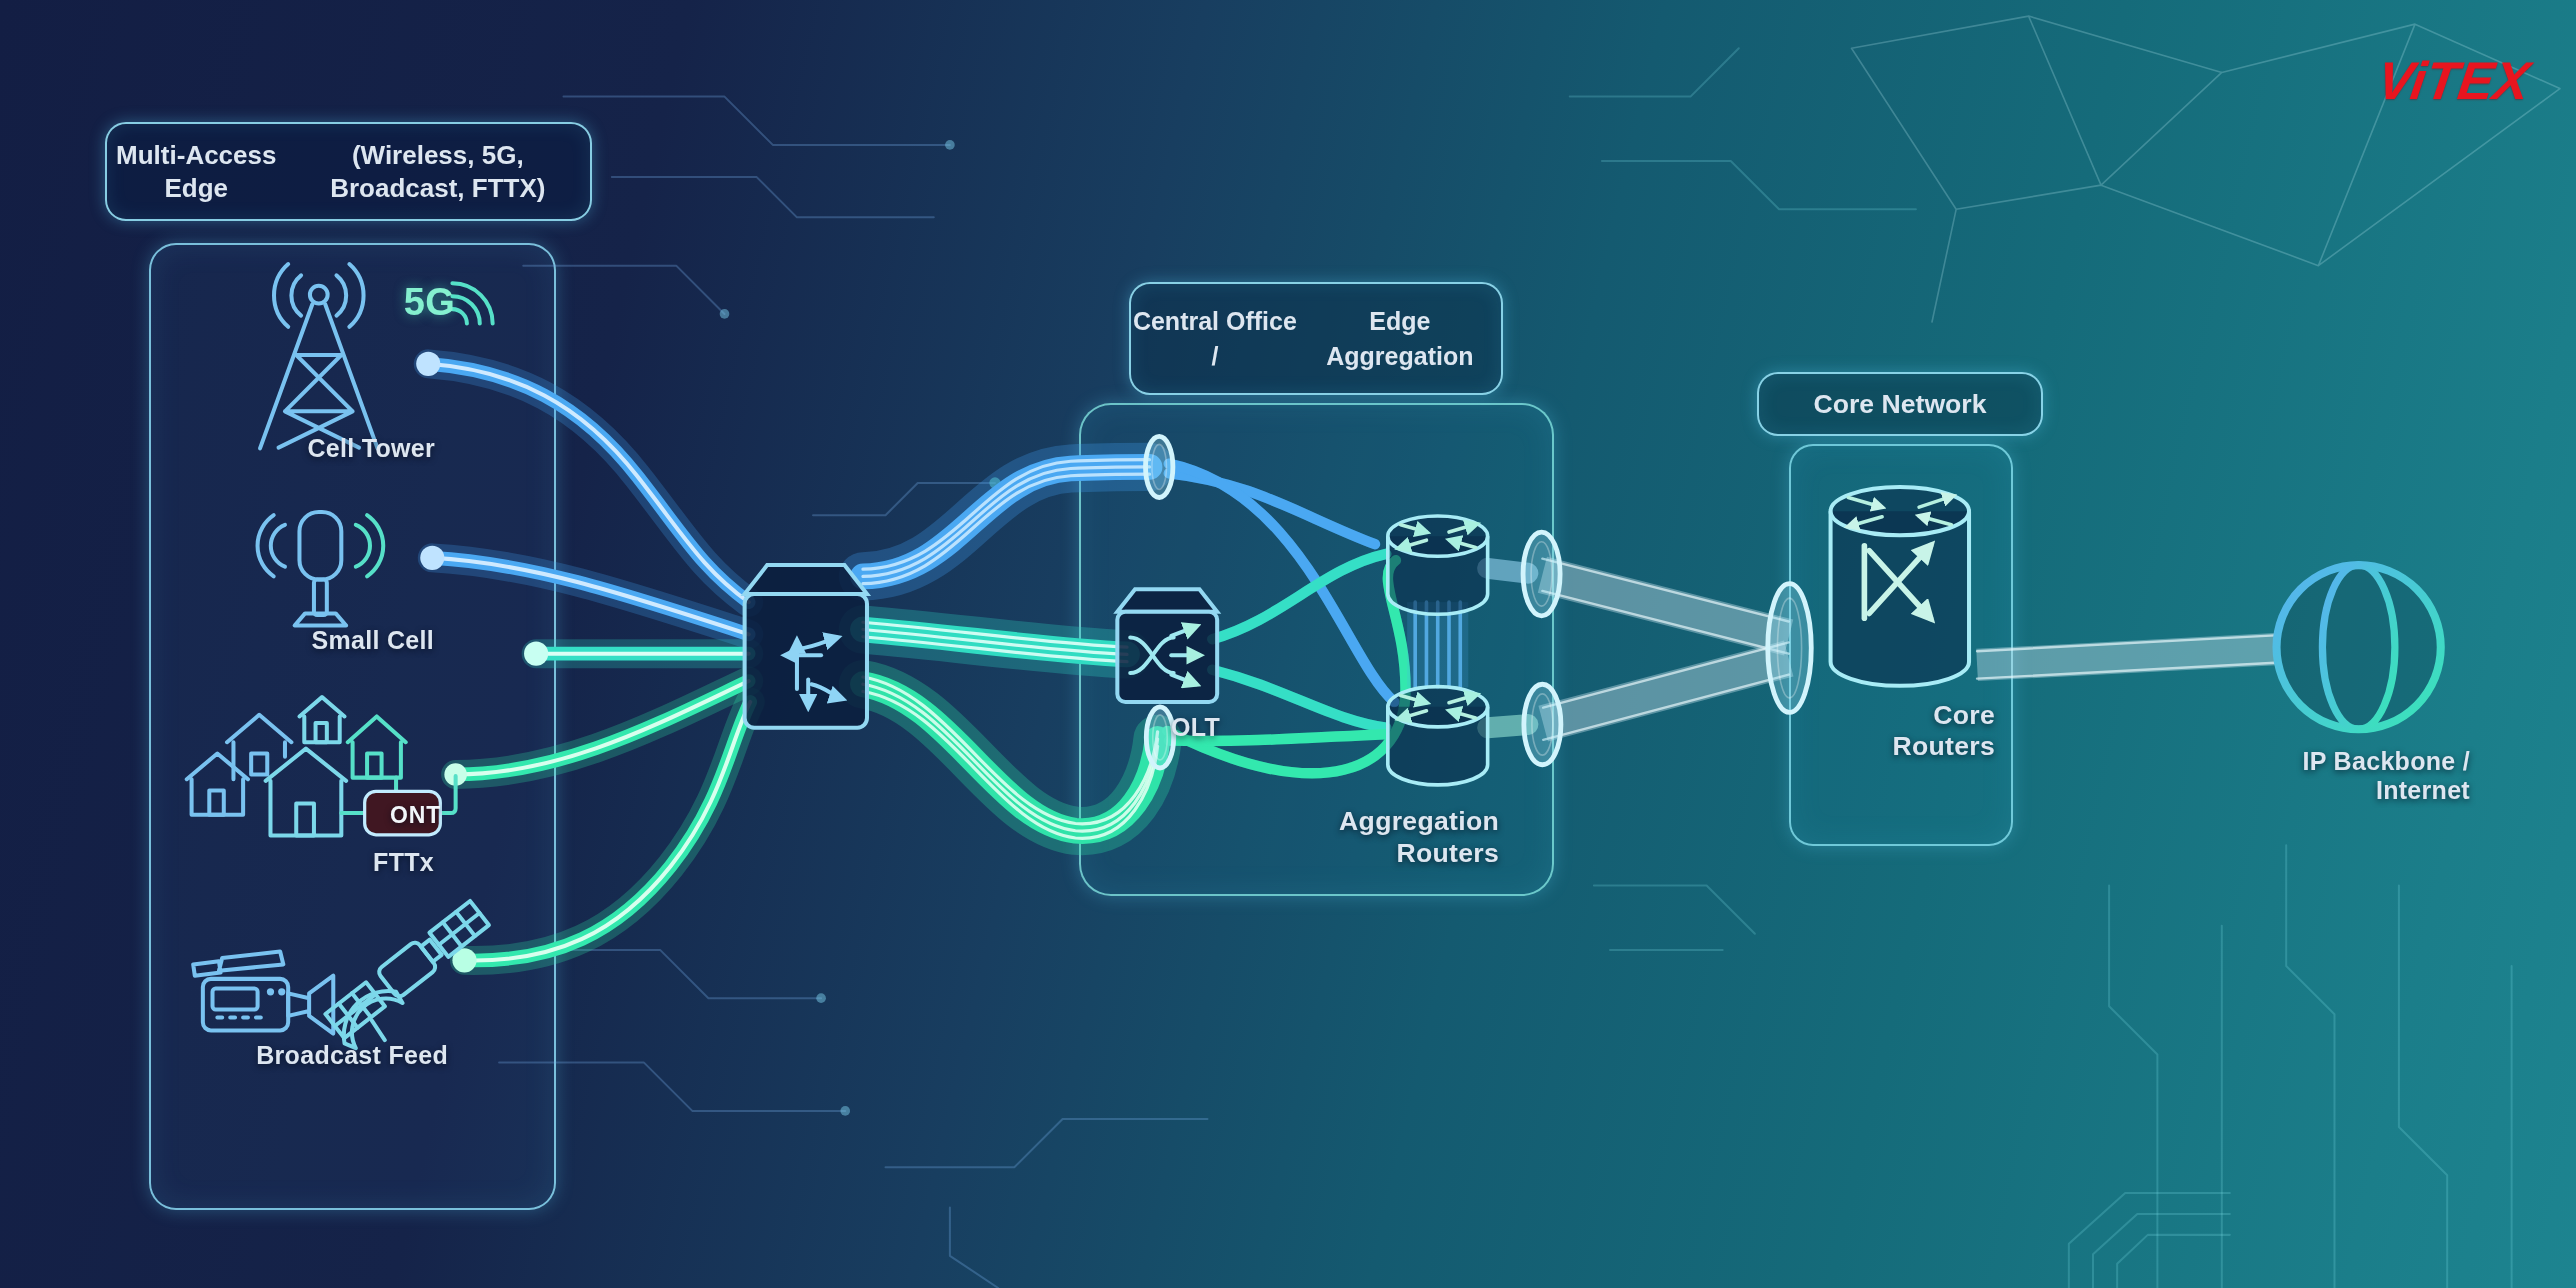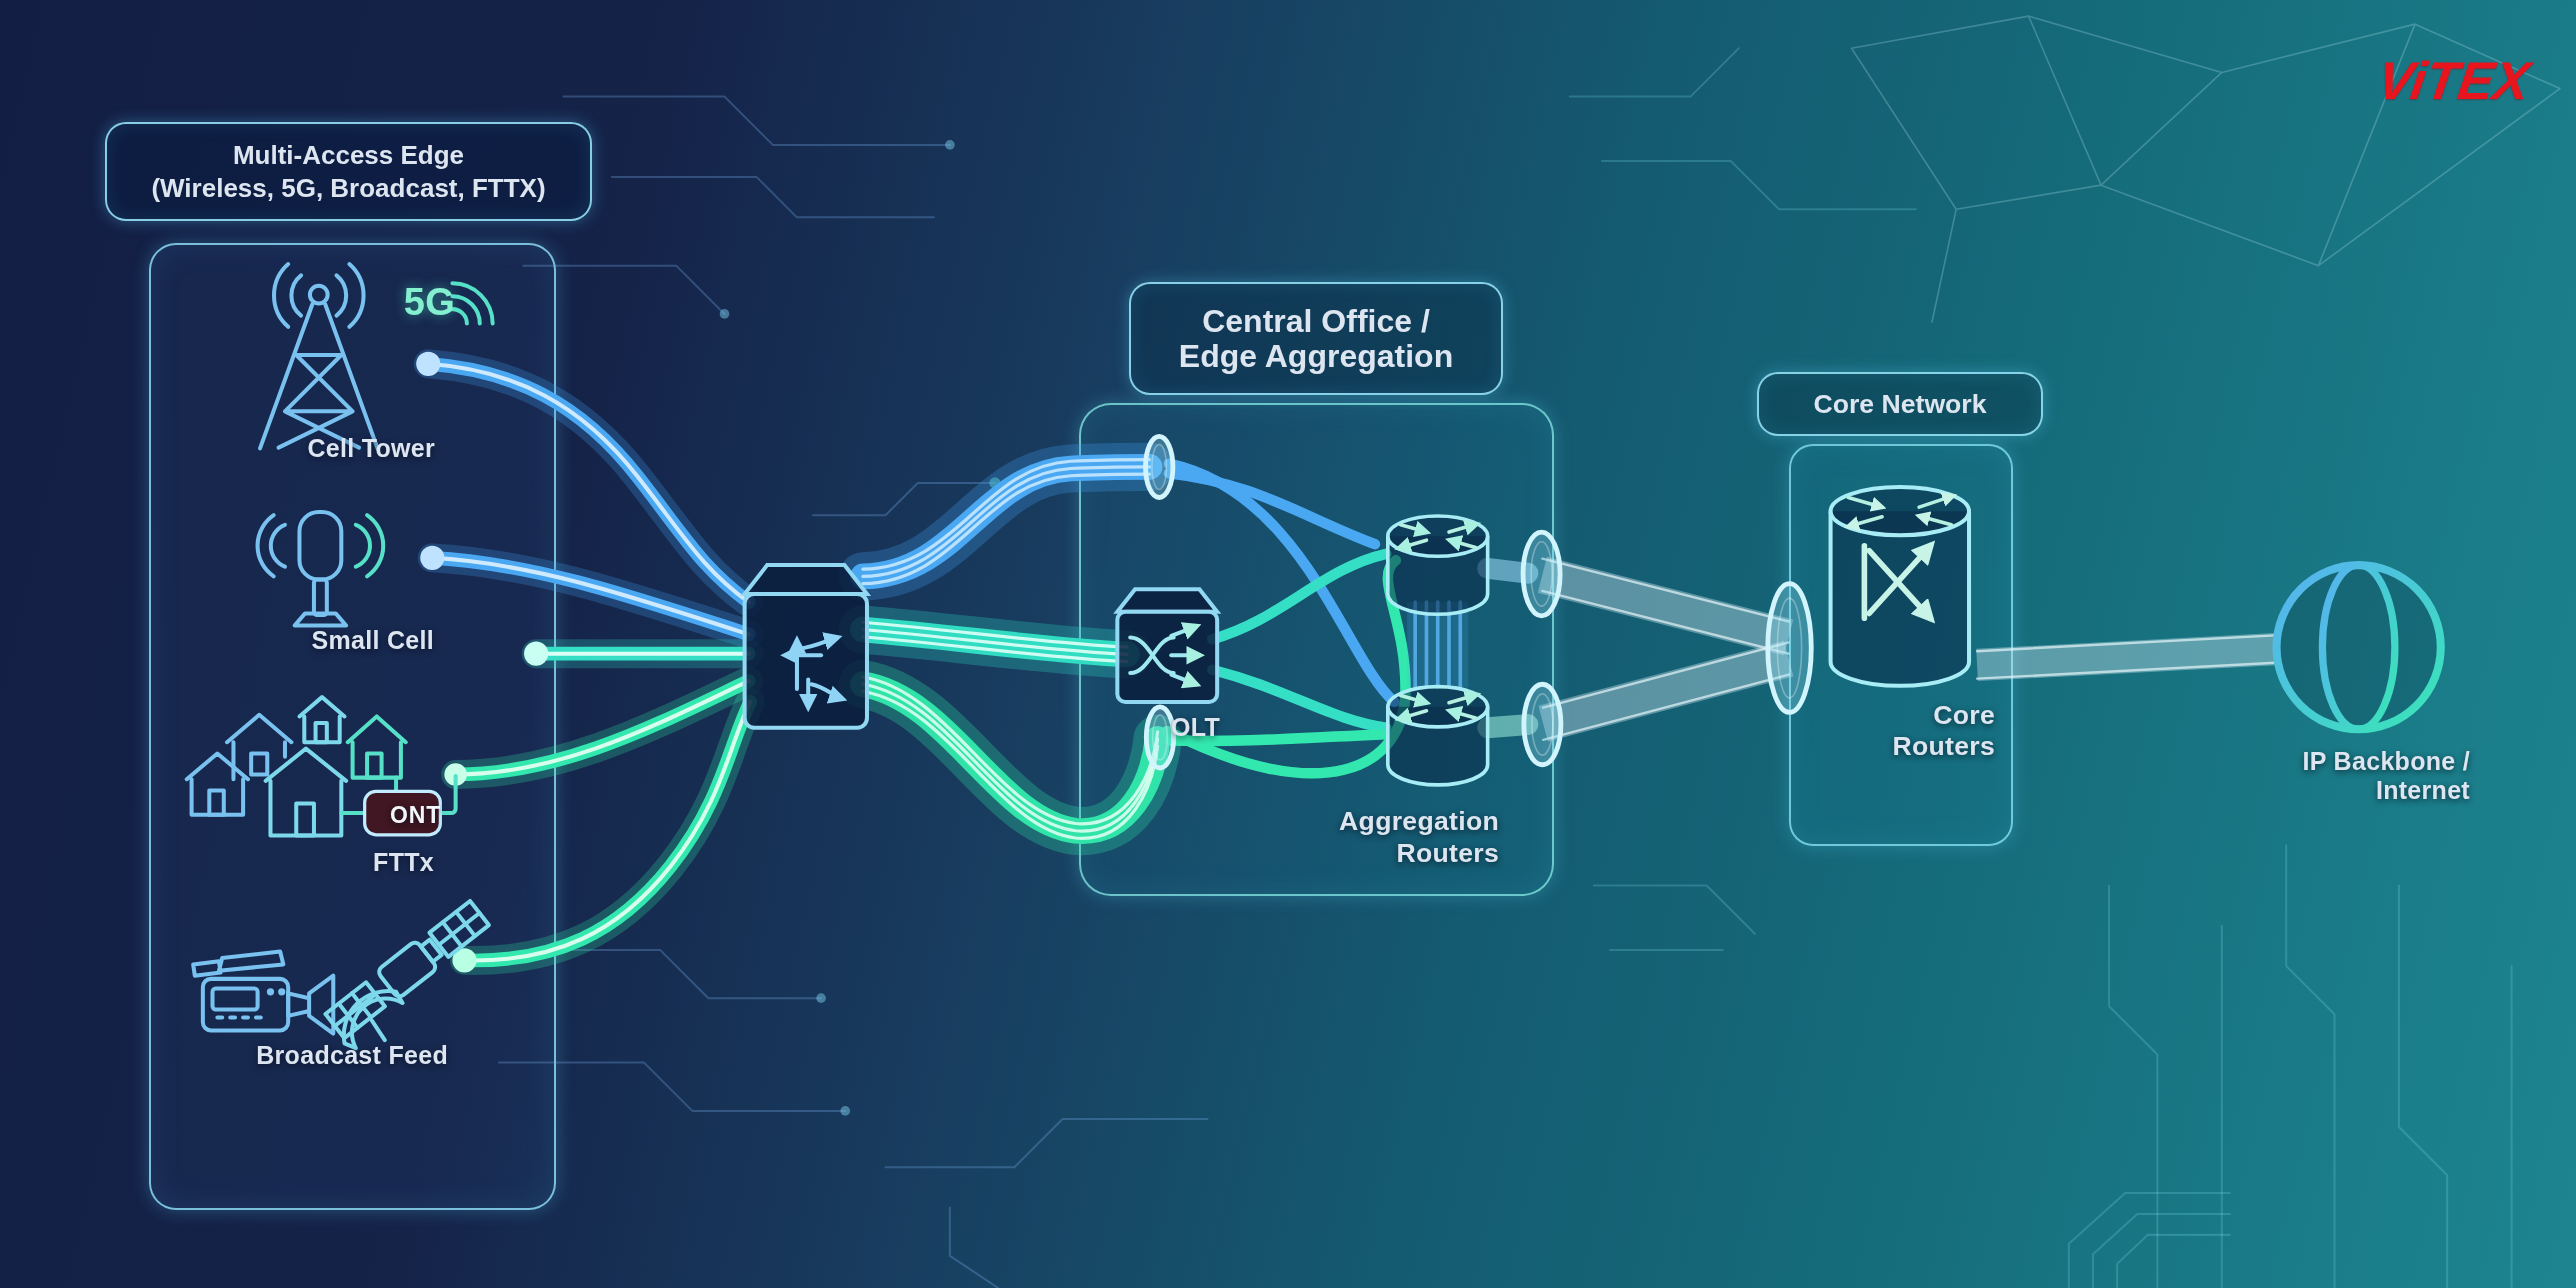--- a/index.html
+++ b/index.html
@@ -7,27 +7,27 @@
     font-family:"Liberation Sans",sans-serif;
     background:linear-gradient(103deg,#131e44 0%,#152349 24%,#183e60 42%,#145a70 58%,#156b7a 74%,#1b7e8a 92%,#1d8490 100%);}
   .abs{position:absolute;}
   
   .gbox{position:absolute;border:2.4px solid rgba(140,218,245,.85);border-radius:27px;
         background:rgba(80,160,220,.06);
         box-shadow:0 0 17.7px rgba(90,200,240,.30), inset 0 0 32px rgba(90,200,240,.10);}
   .tbox{position:absolute;border:2.4px solid rgba(150,225,245,.9);border-radius:21px;
         background:rgba(10,28,64,.55);
         box-shadow:0 0 14.5px rgba(90,200,240,.35), inset 0 0 19.3px rgba(90,200,240,.12);
-        display:flex;flex-direction:column;align-items:center;justify-content:center;
+        display:flex;flex-direction:row;align-items:center;justify-content:center;
         color:#dde6f0;font-weight:700;text-align:center;}
   #panel-edge{left:149px;top:243px;width:403px;height:963px;}
   #box-co{left:1079px;top:403px;width:471px;height:489px;border-radius:32px;background:rgba(30,140,170,.10);border-color:rgba(130,228,225,.8);}
   #box-core{left:1789px;top:444px;width:220px;height:398px;border-radius:24px;background:rgba(30,150,190,.08);border-color:rgba(135,225,240,.8);}
   #box-edge-title{left:105px;top:122px;width:483px;height:95px;font-size:26px;line-height:33px;}
-  #box-co-title{left:1129px;top:282px;width:370px;height:109px;font-size:32px;line-height:35px;background:rgba(8,45,70,.45);}
+  #box-co-title{left:1129px;top:282px;width:370px;height:109px;font-size:25px;line-height:35px;background:rgba(8,45,70,.45);}
   #box-core-title{left:1757px;top:372px;width:282px;height:60px;font-size:26.6px;background:rgba(8,50,72,.45);}
   
   .nlabel{position:absolute;color:#dde6f0;font-weight:700;text-align:right;
           text-shadow:0 1.6px 6.4px rgba(4,10,25,.65);letter-spacing:0.3px;font-size:25px;line-height:31px;}
   #lbl-cell{left:193px;top:433px;width:242px;}
   #lbl-small{left:192px;top:625px;width:242px;}
   #lbl-fttx{left:192px;top:847px;width:242px;}
   #lbl-bcast{left:174px;top:1040px;width:274px;}
   #lbl-5g{left:374px;top:287px;width:81px;font-size:38px;color:#85f0cf;font-weight:800;text-shadow:0 0 11.3px rgba(80,240,200,.5);}
   #lbl-ont{left:365px;top:800px;width:76px;font-size:23px;color:#f2f6fa;letter-spacing:0.8px;}

